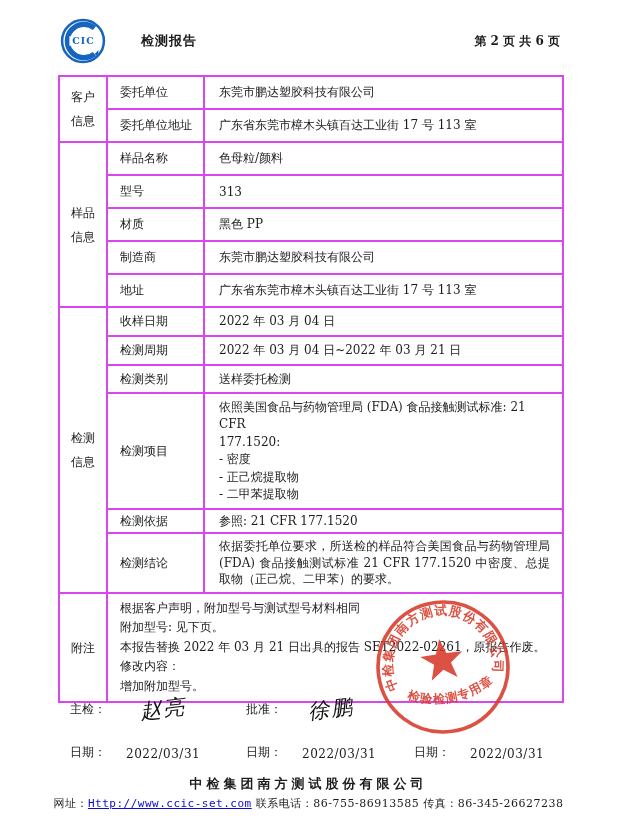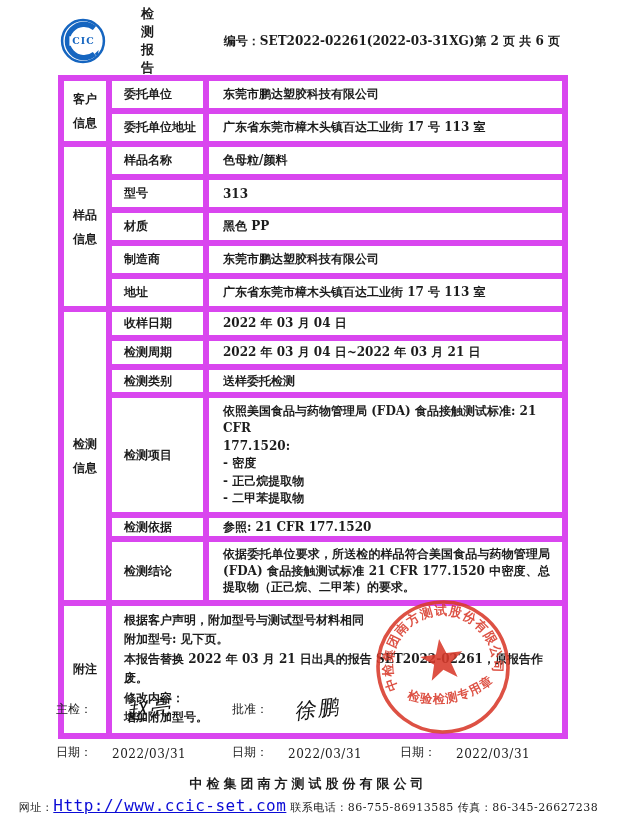--- a/index.html
+++ b/index.html
@@ -15,34 +15,34 @@
   .hdr { position:absolute; top:18px; left:60px; width:500px; height:46px;
          display:flex; align-items:center; }
   .hdr .logo { width:46px; height:46px; flex:0 0 46px; }
   .hdr .title { font-size:13px; font-weight:bold; margin-left:35px; letter-spacing:1px; }
   .hdr .repno { font-size:12px; font-weight:bold; margin-left:62px; white-space:nowrap; }
   .hdr .pageinfo { font-size:12px; font-weight:bold; margin-left:auto; white-space:nowrap;text-align:right; }
 
   
   table.rpt { position:absolute; top:75px; left:58px; width:504px;
               border-collapse:collapse; table-layout:fixed; }
-  table.rpt td { border:6px solid #d946ef; font-size:12px; vertical-align:middle;font-weight:bold; }
+  table.rpt td { border:2px solid #d946ef; font-size:12px; vertical-align:middle; }
   td.sec { text-align:center; line-height:2.0; font-size:12px; }
   td.lbl { padding-left:12px; }
   td.val { padding-left:14px; padding-right:8px; }
   tr.r33 td { height:33px; }
   tr.r29 td { height:29px; }
   tr.r28 td { height:28px; }
   td.multi { vertical-align:middle; padding:5px 14px; line-height:1.45; }
   td.just  { vertical-align:middle; padding:4px 12px 4px 14px; line-height:1.38;
              text-align:justify; }
   td.note  { vertical-align:middle; padding:5px 8px 5px 12px; line-height:1.62; }
 
   
-  .sigblock { position:absolute; top:688px; left:56px; width:504px; }
+  .sigblock { position:absolute; top:688px; left:70px; width:504px; }
   .sigrow { display:flex; height:42px; align-items:center; }
   .sigcol { display:flex; align-items:center; }
   .sigcol.c1 { width:176px; } .sigcol.c2 { width:168px; } .sigcol.c3 { width:160px; }
   .siglabel { font-size:12px; white-space:nowrap; }
   .signame { font-size:21px; font-style:italic; transform:rotate(-7deg);
              margin-left:34px; letter-spacing:2px; color:#111; }
   .signame.appr { margin-left:26px; }
   .scribble { margin-left:40px; }
   .daterow { display:flex; margin-top:14px; }
   .datecol { display:flex; align-items:flex-end; }
@@ -53,37 +53,36 @@
   
   .seal { position:absolute; left:372px; top:596px; width:142px; height:142px;
           opacity:0.88; z-index:5; pointer-events:none; }
 
   
   .ftr { position:absolute; top:775px; left:0; width:617px; text-align:center; }
   .ftr .company { font-size:13px; font-weight:bold; letter-spacing:4px; }
   .ftr .addr { font-size:11px; margin-top:7px; letter-spacing:0.5px; }
   .ftr .webline { font-size:11px; margin-top:3px; letter-spacing:0.5px; }
   .ftr a.url { color:#0b0bd6; 
-               font-family:"DejaVu Sans Mono","Liberation Mono",monospace; font-size:16px; }
+               font-family:"DejaVu Sans Mono","Liberation Mono",monospace; font-size:11px; }
 </style>
 </head>
 <body>
 
 <div class="page">
 
   <div class="hdr">
     <svg class="logo" viewBox="0 0 44 44">
       <circle cx="22" cy="22" r="20" fill="none" stroke="#1565c0" stroke-width="2.4"></circle>
       <path d="M 33 9.5 A 16 16 0 1 0 33 34.5" fill="none" stroke="#1565c0" stroke-width="5"></path>
       <path d="M 33 34.5 l 4 -4 l -1 6 z" fill="#1565c0"></path>
       <rect x="9" y="17.5" width="27" height="9" fill="#ffffff"></rect>
       <text x="22.5" y="25.3" text-anchor="middle" font-size="9" font-weight="bold" fill="#1565c0" letter-spacing="1">CIC</text>
     </svg>
     <span class="title">检测报告</span>
-    <span class="repno"><span>编号：</span><span>SET2022-02261(2022-03-31XG)</span></span>
     <span class="pageinfo">第 2 页 共 6 页</span>
   </div>
 
   <table class="rpt">
     <colgroup>
         <col style="width:48px">
         <col style="width:97px">
         <col style="width:359px">
       </colgroup>
 

